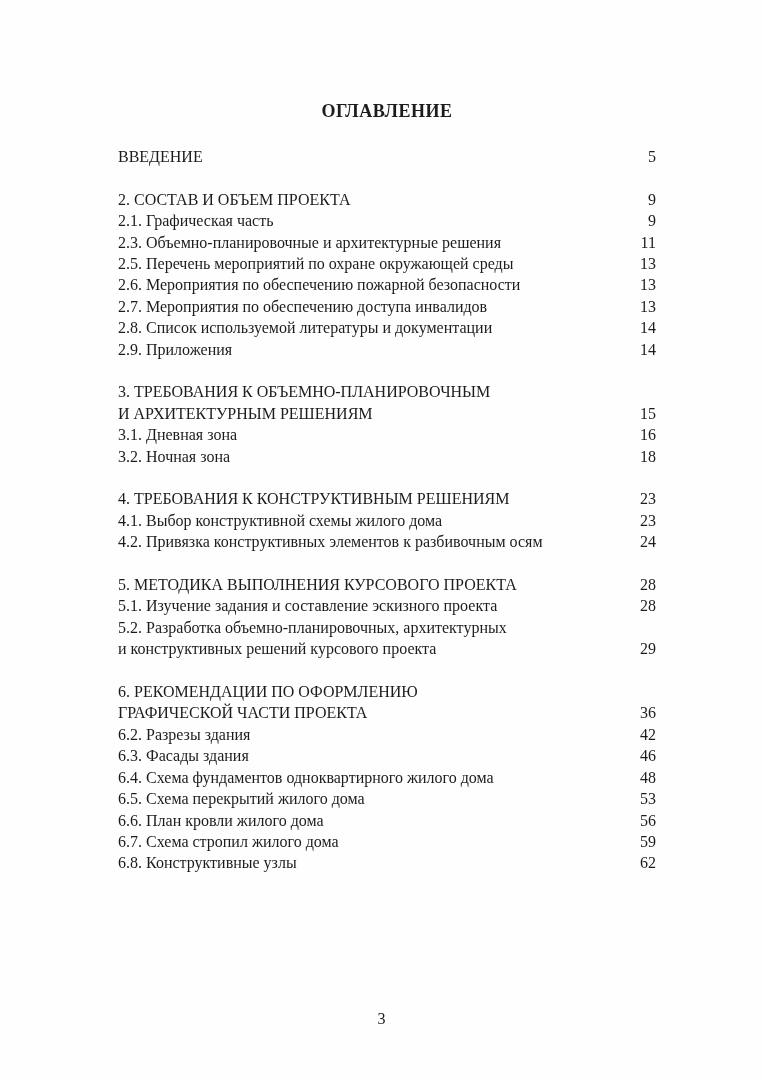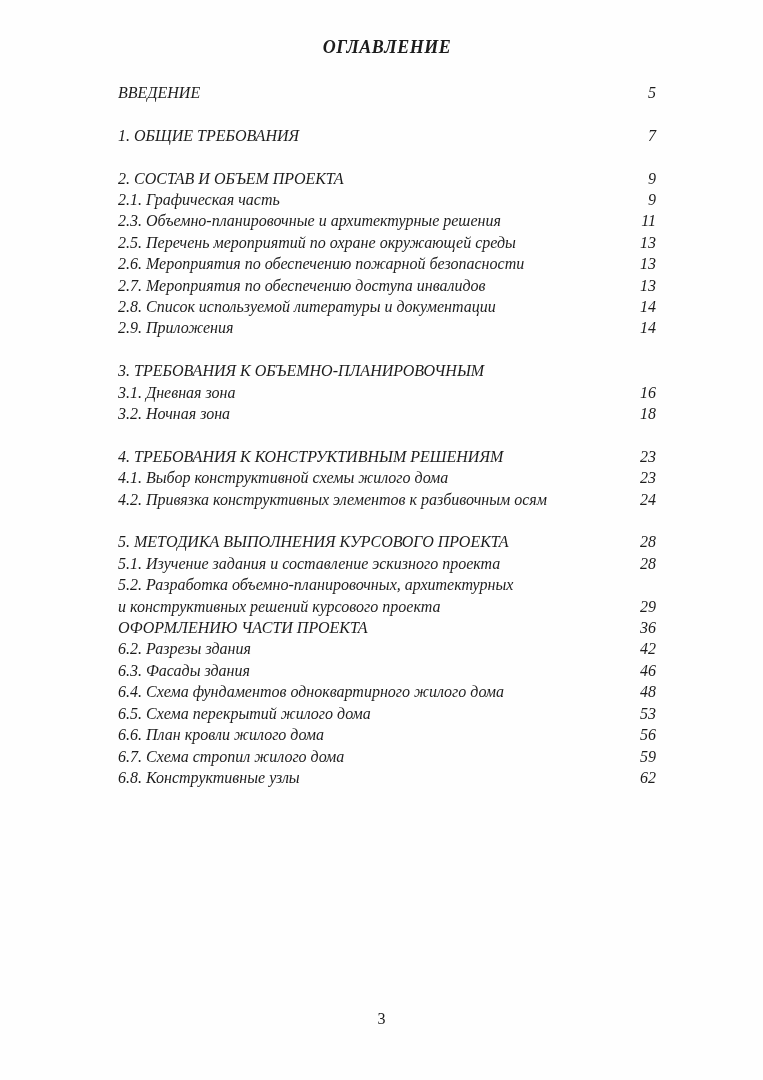--- a/index.html
+++ b/index.html
@@ -8,22 +8,21 @@
     width: 763px;
     height: 1080px;
     background: #fefefe;
     color: #1c1c1c;
     font-family: "Liberation Serif", "DejaVu Serif", serif;
     font-size: 16px;
     overflow: hidden;
     box-sizing: border-box;
   }
   .content {
-    padding: 36px 107px 0 118px;
-    font-style: italic;
+    padding: 100px 107px 0 118px;
   }
   .title {
     font-size: 18px;
     font-weight: bold;
     text-align: center;
     letter-spacing: 0.5px;
     line-height: 22px;
     margin: 0 0 24px 0;
   }
   .toc { }
@@ -61,24 +60,20 @@
 <div class="page">
   <div class="content">
     <h1 class="title">ОГЛАВЛЕНИЕ</h1>
 
     <div class="toc">
       <div class="row">
         <span class="t">ВВЕДЕНИЕ</span>
         <span class="p">5</span>
       </div>
       <div class="row gap">
-        <span class="t">1. ОБЩИЕ ТРЕБОВАНИЯ</span>
-        <span class="p">7</span>
-      </div>
-      <div class="row gap">
         <span class="t">2. СОСТАВ И ОБЪЕМ ПРОЕКТА</span>
         <span class="p">9</span>
       </div>
       <div class="row">
         <span class="t">2.1. Графическая часть</span>
         <span class="p">9</span>
       </div>
       <div class="row">
         <span class="t">2.3. Объемно-планировочные и архитектурные решения</span>
         <span class="p">11</span>
@@ -99,20 +94,24 @@
         <span class="t">2.8. Список используемой литературы и документации</span>
         <span class="p">14</span>
       </div>
       <div class="row">
         <span class="t">2.9. Приложения</span>
         <span class="p">14</span>
       </div>
       <div class="row gap">
         <span class="t">3. ТРЕБОВАНИЯ К ОБЪЕМНО-ПЛАНИРОВОЧНЫМ</span>
         <span class="p"></span>
+      </div>
+      <div class="row">
+        <span class="t">И АРХИТЕКТУРНЫМ РЕШЕНИЯМ</span>
+        <span class="p">15</span>
       </div>
       <div class="row">
         <span class="t">3.1. Дневная зона</span>
         <span class="p">16</span>
       </div>
       <div class="row">
         <span class="t">3.2. Ночная зона</span>
         <span class="p">18</span>
       </div>
       <div class="row gap">
@@ -136,22 +135,26 @@
         <span class="p">28</span>
       </div>
       <div class="row">
         <span class="t">5.2. Разработка объемно-планировочных, архитектурных</span>
         <span class="p"></span>
       </div>
       <div class="row">
         <span class="t">и конструктивных решений курсового проекта</span>
         <span class="p">29</span>
       </div>
+      <div class="row gap">
+        <span class="t">6. РЕКОМЕНДАЦИИ ПО ОФОРМЛЕНИЮ</span>
+        <span class="p"></span>
+      </div>
       <div class="row">
-        <span class="t">ОФОРМЛЕНИЮ ЧАСТИ ПРОЕКТА</span>
+        <span class="t">ГРАФИЧЕСКОЙ ЧАСТИ ПРОЕКТА</span>
         <span class="p">36</span>
       </div>
       <div class="row">
         <span class="t">6.2. Разрезы здания</span>
         <span class="p">42</span>
       </div>
       <div class="row">
         <span class="t">6.3. Фасады здания</span>
         <span class="p">46</span>
       </div>

